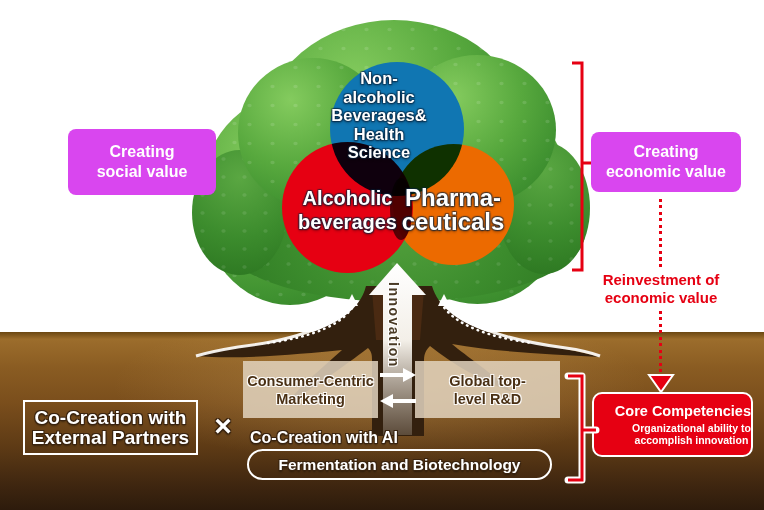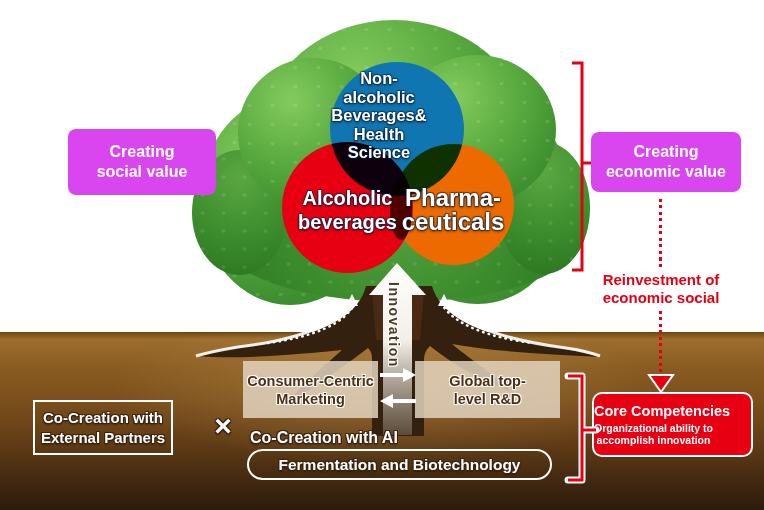--- a/index.html
+++ b/index.html
@@ -32,21 +32,21 @@
     text-shadow:-1px -1px 1px rgba(10,35,60,.55),1px -1px 1px rgba(10,35,60,.55),
                 -1px 1px 1px rgba(10,35,60,.55),1px 1px 1px rgba(10,35,60,.55),0 2px 3px rgba(0,0,0,.35);}
 
   
   .redbox{position:absolute;background:#d946ef;border-radius:8px;color:#fff;font-weight:bold;
     display:flex;align-items:center;justify-content:center;text-align:center;white-space:pre-line;}
   .dotline{position:absolute;width:3px;
     background-image:repeating-linear-gradient(180deg,#e60012 0 3px,transparent 3px 6.5px);}
   .reinvest{position:absolute;color:#e60012;font-weight:bold;text-align:center;white-space:pre-line;}
   .corebox{position:absolute;background:#e60012;border:2px solid #fff;border-radius:10px;
-    box-sizing:border-box;color:#fff;display:flex;flex-direction:column;align-items:flex-start;
+    box-sizing:border-box;color:#fff;display:flex;flex-direction:column;align-items:flex-end;
     justify-content:center;text-align:center;}
   .corebox .t{font-weight:bold;font-size:14.5px;line-height:17px;}
   .corebox .s{font-weight:bold;font-size:10.5px;line-height:12px;white-space:pre-line;margin-top:2px;}
 
   
   .tanbox{position:absolute;background:rgba(226,211,190,.85);color:#4a3014;font-weight:bold;
     text-align:center;display:flex;align-items:center;justify-content:center;white-space:pre-line;
     text-shadow:-1px -1px 0 rgba(255,255,255,.9),1px -1px 0 rgba(255,255,255,.9),
                 -1px 1px 0 rgba(255,255,255,.9),1px 1px 0 rgba(255,255,255,.9);}
   .wtext{color:#fff;font-weight:bold;
@@ -124,21 +124,21 @@
 social value</div>
 
   <svg style="left:560px;top:55px;" width="40" height="225" viewBox="0 0 40 225">
     <path d="M12,8 L22,8 L22,215 L12,215 M22,108 L34,108" stroke="#e60012" stroke-width="3" fill="none"></path>
   </svg>
   <div class="redbox" style="left:591px;top:132px;width:150px;height:60px;font-size:16px;line-height:20px;">Creating
 economic value</div>
 
   <div class="dotline" style="left:659px;top:199px;height:68px;"></div>
   <div class="reinvest" style="left:575px;top:271px;width:172px;font-size:15px;line-height:17.5px;">Reinvestment of
-economic social</div>
+economic value</div>
   <div class="dotline" style="left:659px;top:311px;height:64px;"></div>
   <svg style="left:646px;top:373px;" width="30" height="22" viewBox="0 0 30 22">
     <polygon points="3,2 27,2 15,19" fill="#e60012" stroke="#ffffff" stroke-width="2"></polygon>
   </svg>
 
   <div class="corebox" style="left:592px;top:392px;width:161px;height:65px;">
     <div class="t">Core Competencies</div>
     <div class="s">Organizational ability to
 accomplish innovation</div>
   </div>
@@ -151,19 +151,19 @@
 Marketing</div>
   <div class="tanbox" style="left:415px;top:361px;width:145px;height:57px;font-size:14.5px;line-height:18px;">Global top-
 level R&amp;D</div>
   <svg style="left:376px;top:363px;" width="44" height="48" viewBox="0 0 44 48">
     <path d="M4,12 L28,12" stroke="#ffffff" stroke-width="4"></path>
     <polygon points="27,5 27,19 40,12" fill="#ffffff"></polygon>
     <path d="M16,38 L40,38" stroke="#ffffff" stroke-width="4"></path>
     <polygon points="17,31 17,45 4,38" fill="#ffffff"></polygon>
   </svg>
 
-  <div class="outbox wtext" style="left:33px;top:400px;width:140px;height:55px;font-size:15px;line-height:20px;">Co-Creation with
+  <div class="outbox wtext" style="left:23px;top:400px;width:175px;height:55px;font-size:19px;line-height:20px;">Co-Creation with
 External Partners</div>
   <div class="wtext" style="position:absolute;left:206px;top:409px;width:34px;font-size:30px;text-align:center;">×</div>
   <div class="wtext" style="position:absolute;left:250px;top:429px;width:300px;text-align:left;font-size:16px;">Co-Creation with AI</div>
   <div class="pill wtext" style="left:247px;top:449px;width:305px;height:31px;font-size:15.5px;">Fermentation and Biotechnology</div>
 
 </div>
 
 </body></html>

